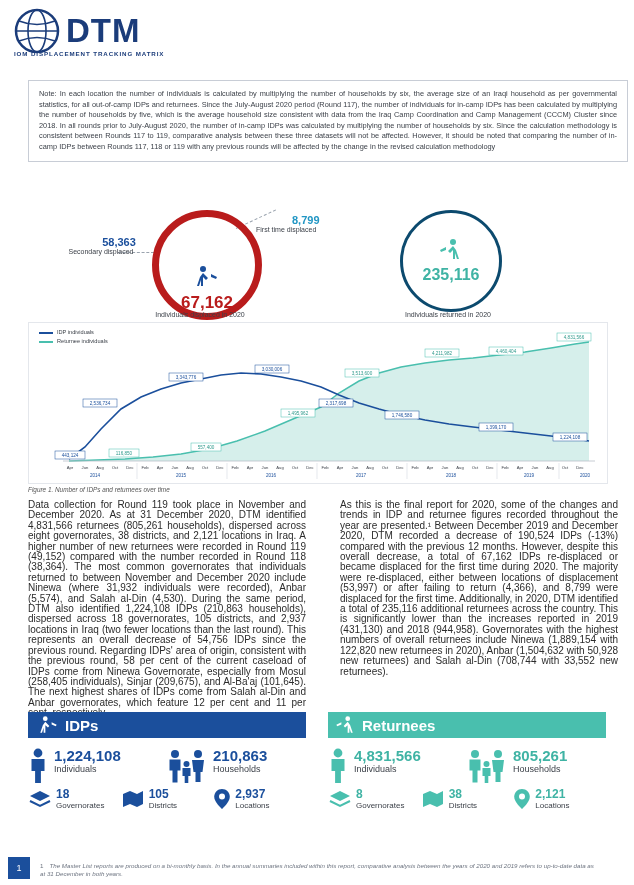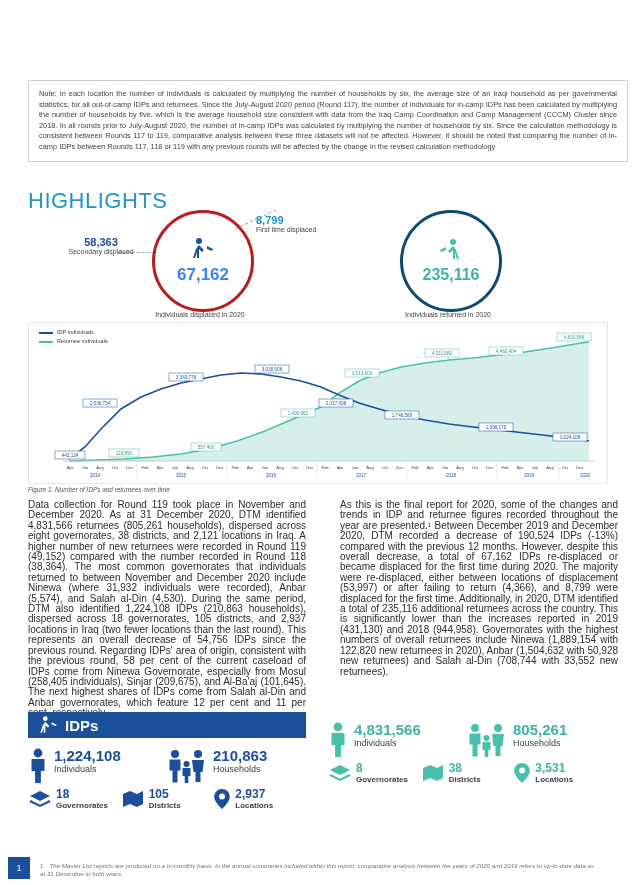--- a/index.html
+++ b/index.html
@@ -59,36 +59,36 @@
 
   
   .circ-area{position:absolute;left:0;top:206px;width:634px;height:110px;}
   .circle{
     position:absolute;border-radius:50%;
     display:flex;align-items:center;justify-content:center;
     flex-direction:column;
   }
   .circ-idp{
     left:152px;top:4px;width:96px;height:96px;
-    border:3px solid #b91c1c;color:#3b82f6;
+    border:7px solid #b91c1c;color:#b91c1c;justify-content:flex-end;
   }
   .circ-ret{
     left:400px;top:4px;width:96px;height:96px;
     border:3px solid #0c4a6e;color:#3fb3a4;
   }
   .circ-num{font-size:17px;font-weight:bold;margin-top:2px;}
   .circ-ret .circ-num{font-size:16px;}
   .circ-cap{
     position:absolute;text-align:center;font-size:7px;line-height:9px;color:#3a3f47;
   }
   .cap-idp{left:136px;top:104px;width:128px;}
   .cap-ret{left:384px;top:104px;width:128px;}
 
   .side-lbl{position:absolute;text-align:center;}
-  .side-lbl .n{font-size:11px;font-weight:bold;}
+  .side-lbl .n{font-size:11px;font-weight:bold;margin-left:36px;}
   .side-lbl .t{font-size:7px;line-height:8.6px;color:#3a3f47;}
   .lbl-sec{left:60px;top:30px;width:82px;color:#1b4f9c;}
   .lbl-first{left:256px;top:8px;width:76px;color:#2196c4;text-align:left;}
 
   .dashline{position:absolute;border-top:1px dashed #9aa3ae;}
 
   
   .chart-wrap{
     position:absolute;left:28px;top:322px;width:578px;height:160px;
     background:#ffffff;border:1px solid #e4e7ec;
@@ -124,21 +124,21 @@
   .stat{display:flex;align-items:flex-start;width:50%;}
   .stat .sico{margin-right:6px;}
   .stat .sn{font-size:15px;font-weight:bold;line-height:16px;}
   .stat .st{font-size:9px;line-height:11px;color:#3a3f47;}
   .idp-col{color:#1b4f9c;}
   .ret-col{color:#3fb3a4;}
   .mini-row{display:flex;margin-top:4px;}
   .mini{display:flex;align-items:flex-start;width:33.33%;}
   .mini .mico{margin-right:4px;}
   .mini .mn{font-size:12px;font-weight:bold;line-height:13px;}
-  .mini .mt{font-size:8px;line-height:9.5px;color:#3a3f47;font-weight:bold;}
+  .mini .mt{font-size:8px;line-height:9.5px;color:#3a3f47;}
 
   
   .footer{
     position:absolute;left:0;bottom:0;width:634px;height:34px;
   }
   .pagebox{
     position:absolute;left:8px;bottom:6px;width:22px;height:22px;
     background:#1b4f9c;color:#fff;font-size:9px;
     display:flex;align-items:center;justify-content:center;
   }
@@ -147,27 +147,37 @@
     font-size:6.2px;line-height:8.6px;color:#6d7480;font-style:italic;
   }
   .fnum{font-style:normal;margin-right:6px;}
 </style>
 </head>
 <body>
 
 <div class="page">
 
   <div class="header">
+    <div class="header-left">
+      <svg class="globe" viewBox="0 0 46 46">
+        <circle cx="23" cy="23" r="21" fill="none" stroke="#1b3c7a" stroke-width="2.5"></circle>
+        <ellipse cx="23" cy="23" rx="9" ry="21" fill="none" stroke="#1b3c7a" stroke-width="1.6"></ellipse>
+        <line x1="2" y1="23" x2="44" y2="23" stroke="#1b3c7a" stroke-width="1.6"></line>
+        <path d="M5 13 Q23 20 41 13" fill="none" stroke="#1b3c7a" stroke-width="1.4"></path>
+        <path d="M5 33 Q23 26 41 33" fill="none" stroke="#1b3c7a" stroke-width="1.4"></path>
+      </svg>
+      <div class="dtm-word">DTM</div>
+      <div class="dtm-sub">IOM DISPLACEMENT TRACKING MATRIX</div>
+    </div>
     <div class="header-right">
     </div>
   </div>
 
   <div class="note-box">Note: In each location the number of individuals is calculated by multiplying the number of households by six, the average size of an Iraqi household as per governmental statistics, for all out-of-camp IDPs and returnees. Since the July-August 2020 period (Round 117), the number of individuals for in-camp IDPs has been calculated by multiplying the number of households by five, which is the average household size consistent with data from the Iraq Camp Coordination and Camp Management (CCCM) Cluster since 2018. In all rounds prior to July-August 2020, the number of in-camp IDPs was calculated by multiplying the number of households by six. Since the calculation methodology is consistent between Rounds 117 to 119, comparative analysis between these three datasets will not be affected. However, it should be noted that comparing the number of in-camp IDPs between Rounds 117, 118 or 119 with any previous rounds will be affected by the change in the revised calculation methodology</div>
 
-  <div class="highlights">HIGHLIGHTS</div>
 
   <div class="circ-area">
 
     <div class="dashline" style="left:118px;top:46px;width:36px;"></div>
     <div class="dashline" style="left:236px;top:22px;width:44px;transform:rotate(-25deg);transform-origin:left center;"></div>
 
     <div class="side-lbl lbl-sec">
       <div class="n">58,363</div>
       <div class="t">Secondary displaced</div>
     </div>
@@ -376,20 +386,28 @@
         </svg>
         <div>
           <div class="mn idp-col">2,937</div>
           <div class="mt">Locations</div>
         </div>
       </div>
     </div>
   </div>
 
   <div class="panel panel-r">
+    <div class="panel-head ph-ret">
+      <svg class="pico" viewBox="0 0 24 22">
+        <circle cx="15" cy="4" r="2.6" fill="#ffffff"></circle>
+        <path d="M15 7.5 l-4.5 4.5 l1.6 1.8 l2.8 -2.6 l0 8.3 l1.9 0 l0 -5.4 l1.8 5.4 l1.9 0 l-2.8 -8.3 z" fill="#ffffff"></path>
+        <path d="M8 8 l-5.5 2.6 l0.9 1.8 l4.6 -1.9 z" fill="#ffffff"></path>
+      </svg>
+      <span>Returnees</span>
+    </div>
 
     <div class="stats-row">
       <div class="stat">
         <svg class="sico" width="20" height="36" viewBox="0 0 20 36">
           <circle cx="10" cy="5" r="4.4" fill="#49bfae"></circle>
           <path d="M3.5 11 h13 v12 h-3.6 v12 h-5.8 v-12 h-3.6 z" fill="#49bfae"></path>
         </svg>
         <div>
           <div class="sn ret-col">4,831,566</div>
           <div class="st">Individuals</div>
@@ -430,21 +448,21 @@
           <div class="mn ret-col">38</div>
           <div class="mt">Districts</div>
         </div>
       </div>
       <div class="mini">
         <svg class="mico" width="18" height="22" viewBox="0 0 18 22">
           <path d="M9 1 C4.6 1 1.2 4.4 1.2 8.8 C1.2 14.4 9 21 9 21 C9 21 16.8 14.4 16.8 8.8 C16.8 4.4 13.4 1 9 1 Z" fill="#49bfae"></path>
           <circle cx="9" cy="8.6" r="3" fill="#ffffff"></circle>
         </svg>
         <div>
-          <div class="mn ret-col">3,531</div>
+          <div class="mn ret-col">2,121</div>
           <div class="mt">Locations</div>
         </div>
       </div>
     </div>
   </div>
 
   <div class="footer">
     <div class="pagebox">1</div>
     <div class="fnote">
       <span class="fnum">1</span><span>The Master List reports are produced on a bi-monthly basis. In the annual summaries included within this report, comparative analysis between the years of 2020 and 2019 refers to up-to-date data as at 31 December in both years.</span>

